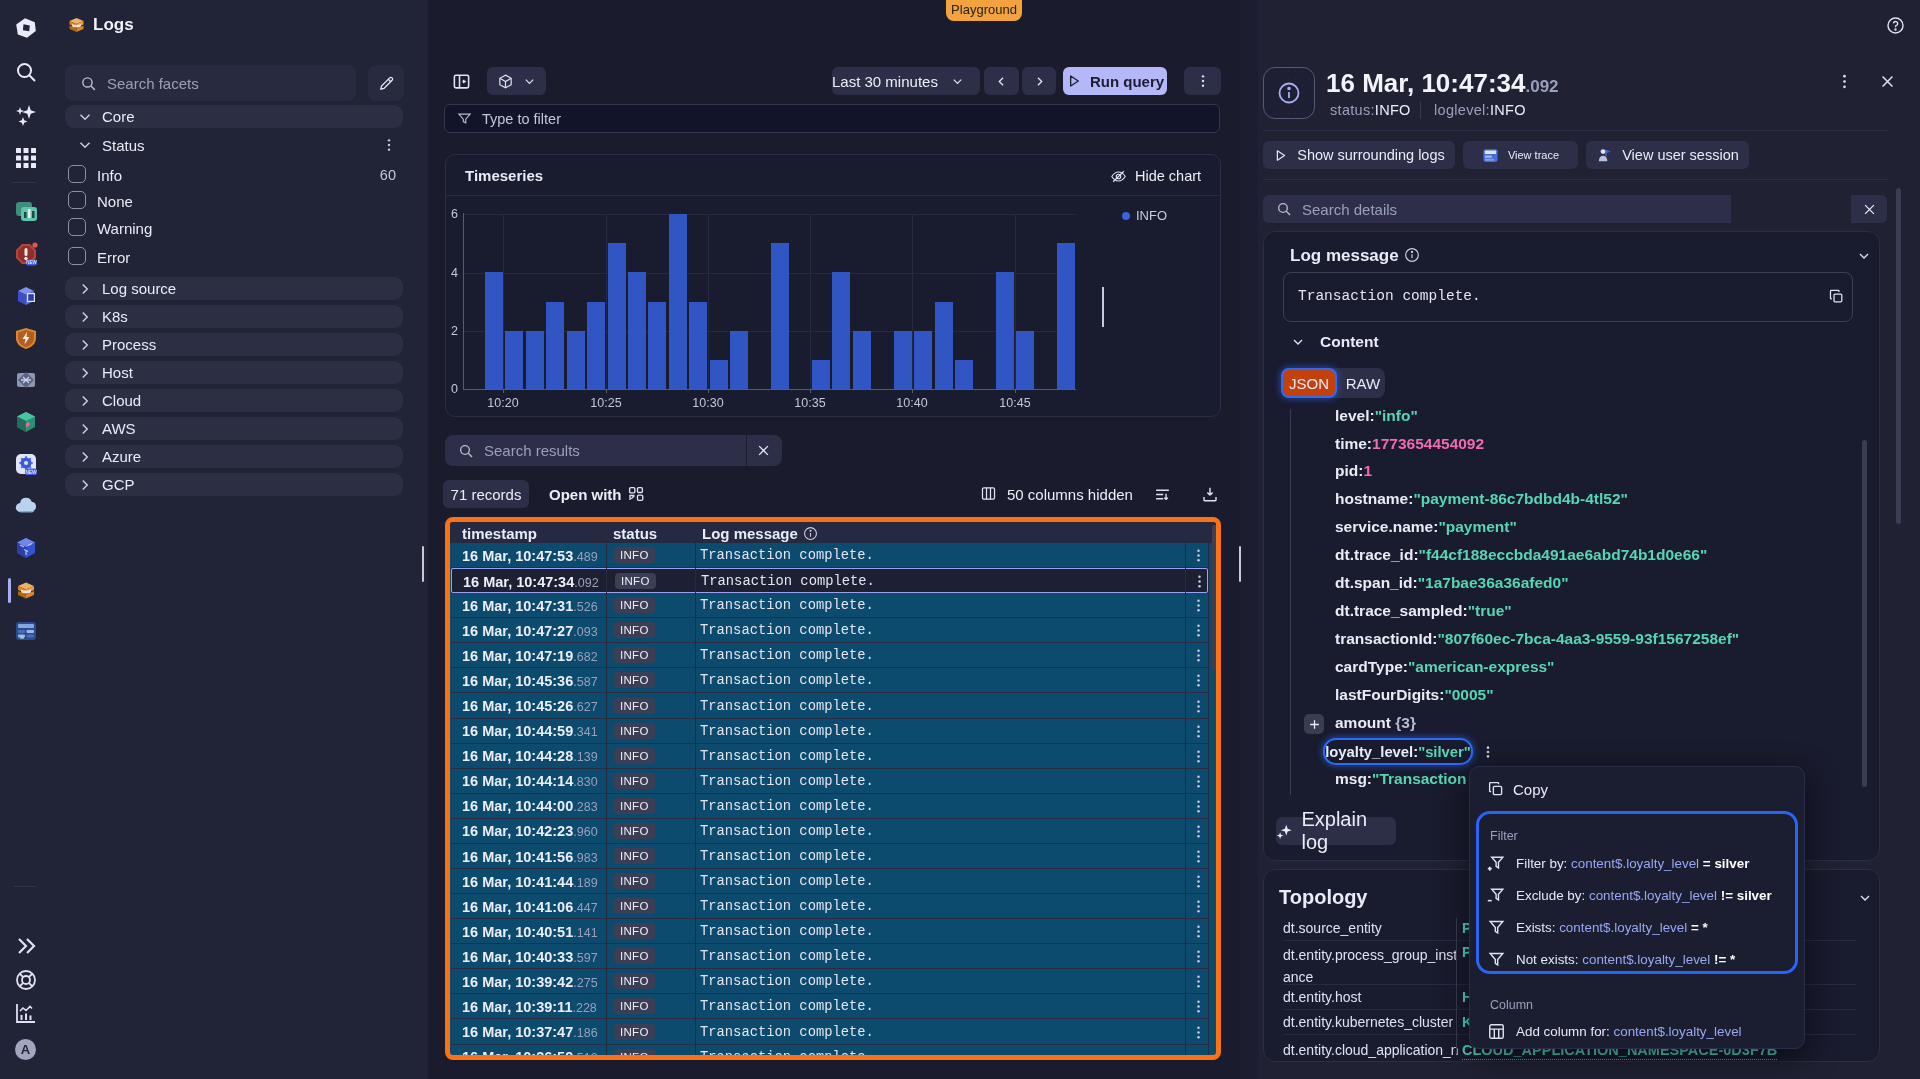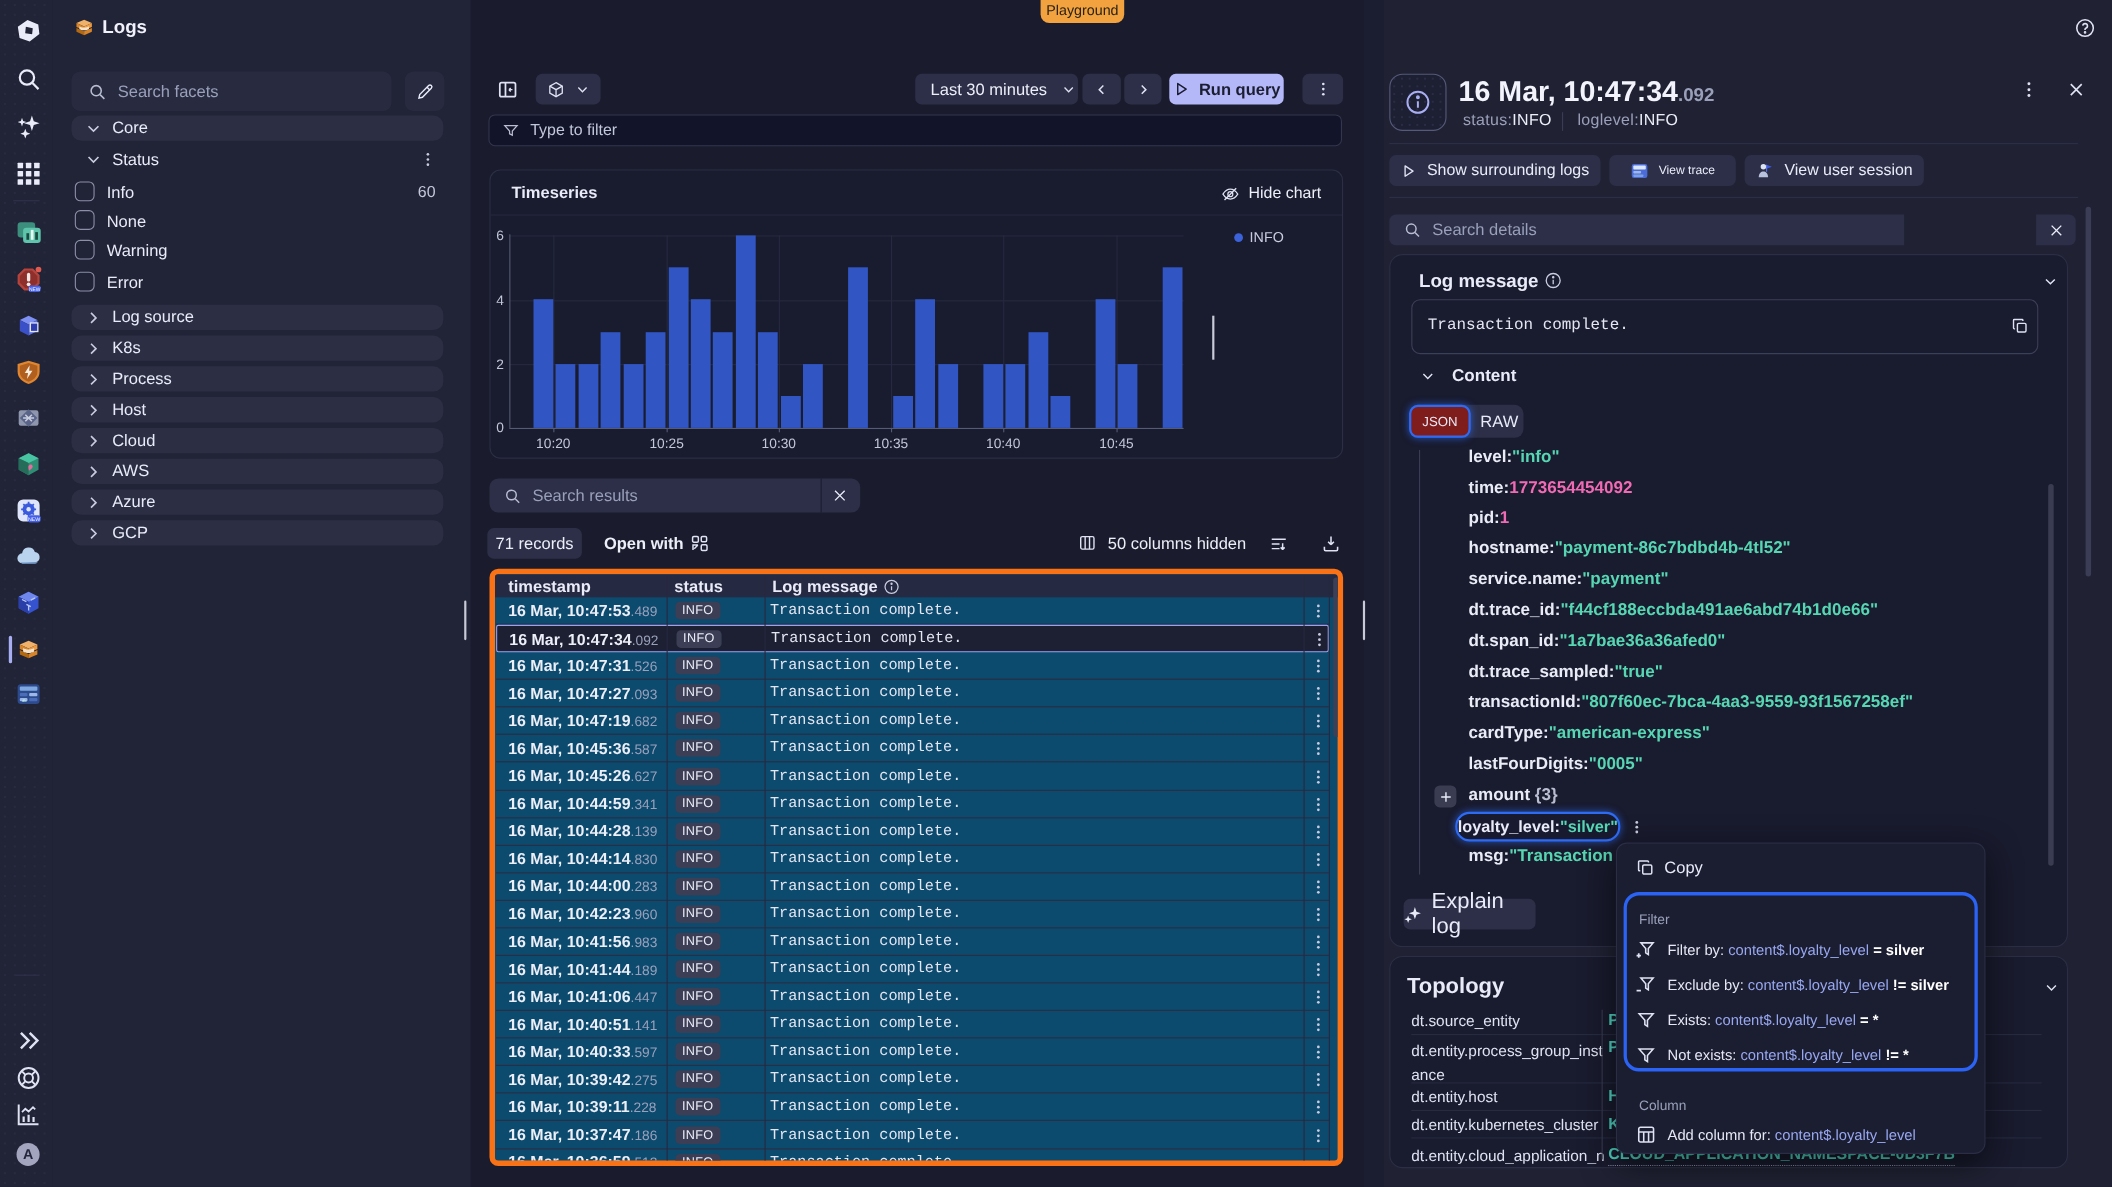--- a/index.html
+++ b/index.html
@@ -156,21 +156,21 @@
     </svg>
   <div class="abs btn" style="left:59px;top:67px;width:59px;height:28px">
     <svg style="width:17px;height:17px" viewBox="0 0 24 24" fill="none" stroke="#dfe2f2" stroke-width="1.7">
         <path d="M12 3 L20 7.5 V16.5 L12 21 L4 16.5 V7.5 Z"></path>
         <path d="M4 7.5 L12 12 L20 7.5 M12 12 V21"></path>
       </svg>
     <svg style="width:15px;height:15px;margin-left:8px" viewBox="0 0 24 24" fill="none" stroke="#dfe2f2" stroke-width="2">
         <path d="M6 9 l6 6 6 -6"></path>
       </svg>
   </div>
-  <div class="abs btn" style="left:404px;top:67px;width:148px;height:28px;font-size:15px;color:#eceef8;justify-content:flex-start;padding-left:14px">Last 30 minutes
+  <div class="abs btn" style="left:404px;top:67px;width:148px;height:28px;font-size:15px;color:#eceef8;justify-content:flex-start;">Last 30 minutes
     <svg style="width:15px;height:15px;margin-left:12px" viewBox="0 0 24 24" fill="none" stroke="#dfe2f2" stroke-width="2">
         <path d="M6 9 l6 6 6 -6"></path>
       </svg>
   </div>
   <div class="abs btn" style="left:556px;top:67px;width:35px;height:28px">
       <svg style="width:15px;height:15px" viewBox="0 0 24 24" fill="none" stroke="#dfe2f2" stroke-width="2.2">
         <path d="M14.5 6 l-6 6 6 6"></path>
       </svg>
     </div>
   <div class="abs btn" style="left:594px;top:67px;width:34px;height:28px">
@@ -599,21 +599,21 @@
       <path d="M5.5 15.5 h-1 a1 1 0 0 1 -1 -1 v-10 a1 1 0 0 1 1 -1 h10 a1 1 0 0 1 1 1 v1"></path>
     </svg>
   <div class="abs" style="left:32px;top:333px;display:flex;align-items:center">
     <svg style="width:16px;height:16px" viewBox="0 0 24 24" fill="none" stroke="#dfe2f2" stroke-width="2">
         <path d="M6 9 l6 6 6 -6"></path>
       </svg>
     <span style="font-size:15.5px;font-weight:bold;margin-left:14px">Content</span>
   </div>
 
   <div class="abs" style="left:23px;top:368px;width:104px;height:30px;background:#2c2f47;border-radius:8px"></div>
-  <div class="abs" style="left:23px;top:368px;width:56px;height:30px;background:#7f1d1d;border:2px solid #2e6bf5;border-radius:8px;box-shadow:0 0 7px 1px rgba(46,107,245,.55);display:flex;align-items:center;justify-content:center;font-size:12px">JSON</div>
+  <div class="abs" style="left:23px;top:368px;width:56px;height:30px;background:#c2410c;border:2px solid #2e6bf5;border-radius:8px;box-shadow:0 0 7px 1px rgba(46,107,245,.55);display:flex;align-items:center;justify-content:center;font-size:15px">JSON</div>
   <div class="abs" style="left:84px;top:368px;width:42px;height:30px;display:flex;align-items:center;justify-content:center;font-size:15px">RAW</div>
 
   <div class="abs" style="left:32px;top:409px;width:1px;height:386px;background:#3a3d52"></div>
   <div class="jr" style="top:407px">level:<span class="str">"info"</span></div>
   <div class="jr" style="top:435px">time:<span class="num">1773654454092</span></div>
   <div class="jr" style="top:462px">pid:<span class="num">1</span></div>
   <div class="jr" style="top:490px">hostname:<span class="str">"payment-86c7bdbd4b-4tl52"</span></div>
   <div class="jr" style="top:518px">service.name:<span class="str">"payment"</span></div>
   <div class="jr" style="top:546px">dt.trace_id:<span class="str">"f44cf188eccbda491ae6abd74b1d0e66"</span></div>
   <div class="jr" style="top:574px">dt.span_id:<span class="str">"1a7bae36a36afed0"</span></div>

